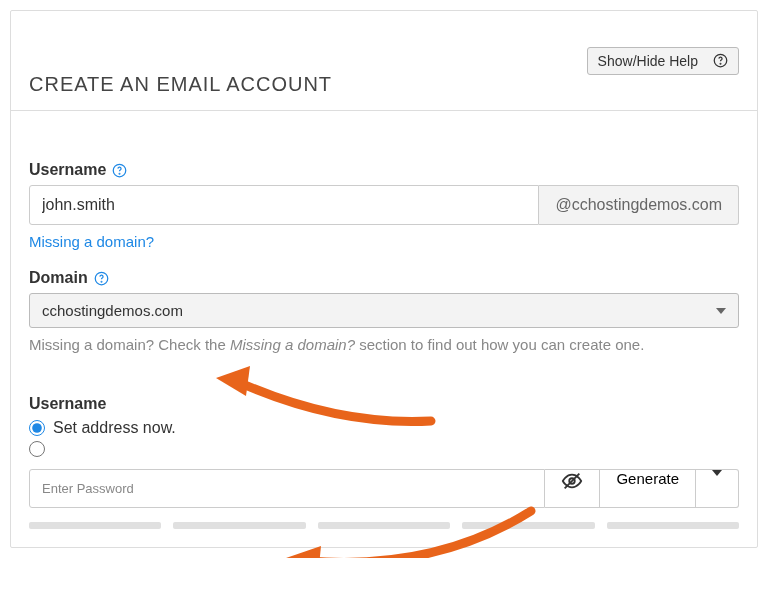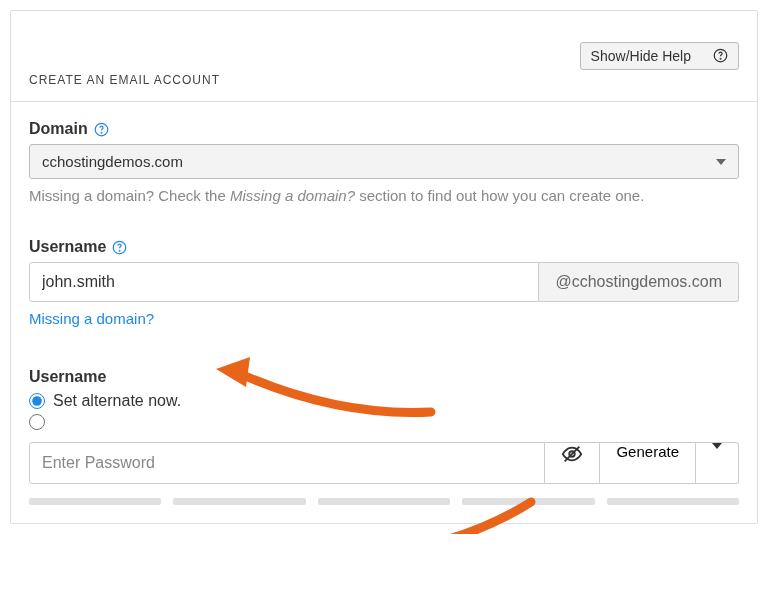--- a/index.html
+++ b/index.html
@@ -15,37 +15,37 @@
       width: 748px;
     }
     .panel-header {
       display: flex;
       justify-content: space-between;
       align-items: center;
       padding: 14px 18px;
       border-bottom: 1px solid #ddd;
     }
     .panel-title {
-      font-size: 12px;
+      font-size: 20px;
       font-weight: 400;
       letter-spacing: 1px;
       color: #444;
       text-transform: uppercase;
       margin-top: 48px;
     }
     .help-btn {
       background: #f3f3f3;
       border: 1px solid #bbb;
       border-radius: 3px;
       padding: 5px 10px;
       font-size: 14px;
       color: #333;
       display: inline-flex;
       align-items: center;
-      gap: 21px;
+      gap: 14px;
       cursor: pointer;
     }
     .panel-body {
       padding: 18px 18px 0 18px;
     }
     .field-group { margin-bottom: 18px; }
     .field-label {
       font-weight: 700;
       font-size: 16px;
       display: inline-flex;
@@ -132,21 +132,21 @@
     }
     .pw-row {
       display: flex;
       margin-top: 12px;
     }
     .pw-input {
       flex: 1;
       border: 1px solid #ccc;
       border-radius: 3px 0 0 3px;
       padding: 11px 12px;
-      font-size: 16px;
+      font-size: 13px;
       color: #333;
     }
     .pw-input::placeholder, .input-text::placeholder { color: #888; }
     .pw-btn {
       border: 1px solid #ccc;
       border-left: none;
       background: #fff;
       padding: 0 16px;
       display: flex;
       align-items: flex-start;
@@ -191,65 +191,65 @@
             <circle cx="12" cy="12" r="10"></circle>
             <path d="M9.5 9a2.5 2.5 0 1 1 3.5 2.3c-.8.4-1 .9-1 1.7"></path>
             <circle cx="12" cy="17" r="0.6" fill="currentColor"></circle>
           </svg>
       </span>
     </button>
   </div>
 
   <div class="panel-body body-relative">
 
+    <div class="field-group" style="margin-top:32px">
+      <div class="field-label">
+        <span>Username</span>
+        <span class="help-icon">
+          <svg viewBox="0 0 24 24" fill="none" stroke="currentColor" stroke-width="2">
+              <circle cx="12" cy="12" r="10"></circle>
+              <path d="M9.5 9a2.5 2.5 0 1 1 3.5 2.3c-.8.4-1 .9-1 1.7"></path>
+              <circle cx="12" cy="17" r="0.6" fill="currentColor"></circle>
+            </svg>
+        </span>
+      </div>
+      <div class="input-group">
+        <input class="input-text" type="text" value="john.smith" style="">
+        <div class="input-addon">@cchostingdemos.com</div>
+      </div>
+      <a class="link">Missing a domain?</a>
+    </div>
+
     <div class="field-group">
       <div class="field-label">
         <span>Domain</span>
         <span class="help-icon">
           <svg viewBox="0 0 24 24" fill="none" stroke="currentColor" stroke-width="2">
               <circle cx="12" cy="12" r="10"></circle>
               <path d="M9.5 9a2.5 2.5 0 1 1 3.5 2.3c-.8.4-1 .9-1 1.7"></path>
               <circle cx="12" cy="17" r="0.6" fill="currentColor"></circle>
             </svg>
         </span>
       </div>
       <div class="select-wrap">
         <span>cchostingdemos.com</span>
         <span class="caret-down"></span>
       </div>
       <div class="hint">
         <span>Missing a domain? Check the </span><em>Missing a domain?</em><span> section to find out how you can create one.</span>
       </div>
     </div>
 
-    <div class="field-group" style="margin-top:32px">
-      <div class="field-label">
-        <span>Username</span>
-        <span class="help-icon">
-          <svg viewBox="0 0 24 24" fill="none" stroke="currentColor" stroke-width="2">
-              <circle cx="12" cy="12" r="10"></circle>
-              <path d="M9.5 9a2.5 2.5 0 1 1 3.5 2.3c-.8.4-1 .9-1 1.7"></path>
-              <circle cx="12" cy="17" r="0.6" fill="currentColor"></circle>
-            </svg>
-        </span>
-      </div>
-      <div class="input-group">
-        <input class="input-text" type="text" value="john.smith" style="">
-        <div class="input-addon">@cchostingdemos.com</div>
-      </div>
-      <a class="link">Missing a domain?</a>
-    </div>
-
     <div class="field-group" style="margin-top:40px">
       <div class="field-label">
         <span>Username</span>
       </div>
       <label class="radio-row">
         <input type="radio" name="pw" checked="" style="">
-        <span>Set alternate now.</span>
+        <span>Set address now.</span>
       </label>
       <label class="radio-row">
         <input type="radio" name="pw" style="">
       </label>
 
       <div class="pw-row">
         <input class="pw-input" type="password" placeholder="Enter Password" style="">
         <button class="pw-btn">
           <span class="eye-icon">
             <svg viewBox="0 0 24 24" fill="none" stroke="currentColor" stroke-width="2">

